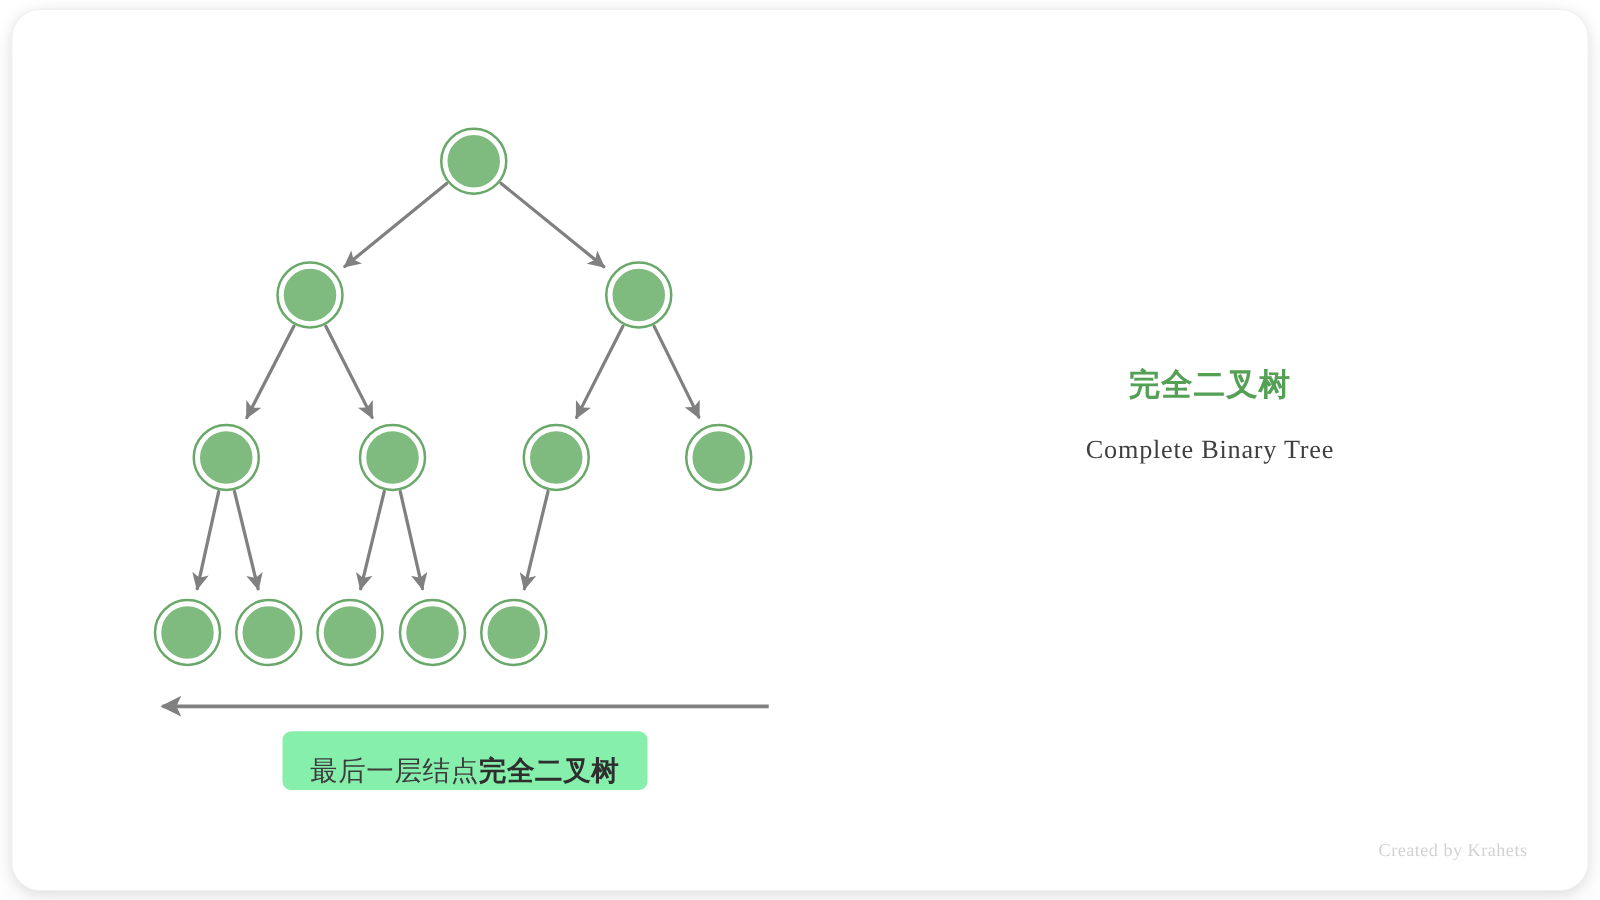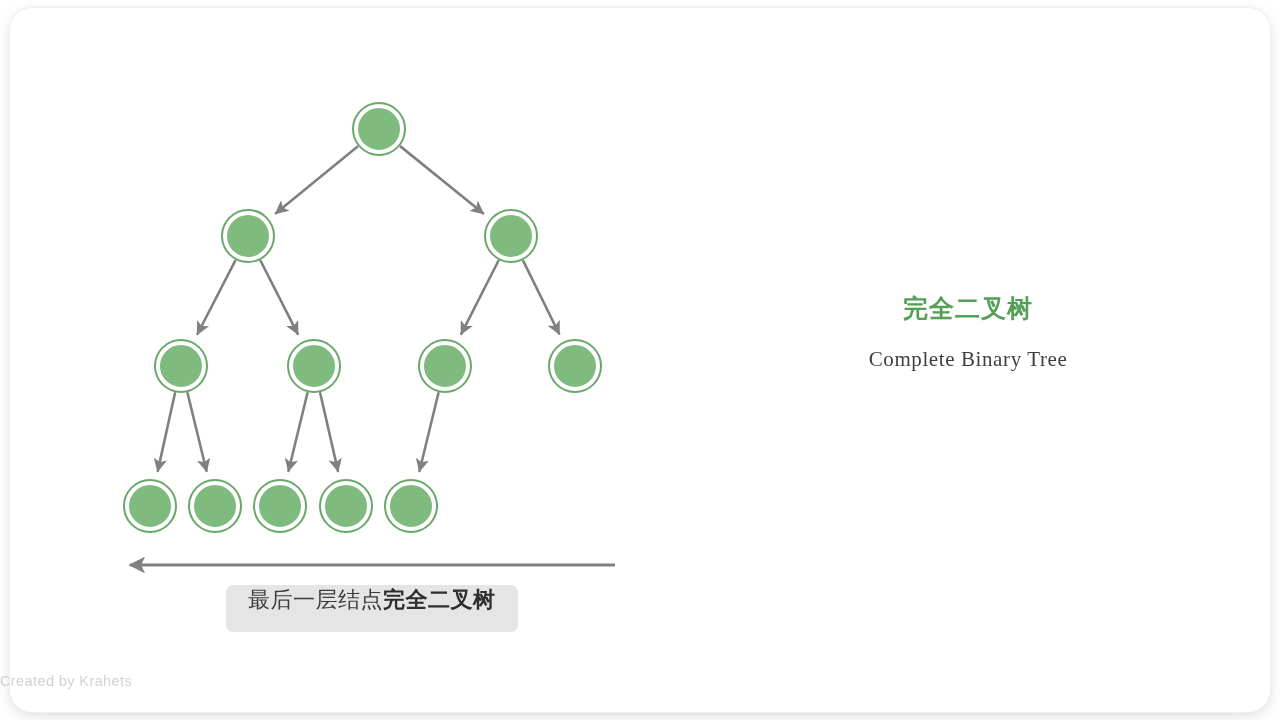--- a/index.html
+++ b/index.html
@@ -59,36 +59,37 @@
     margin: 0;
     padding-top: 22px;
   }
   .caption-badge {
     position: absolute;
     left: 226px;
     top: 585px;
     height: 47px;
     padding: 0 22px;
     display: flex;
-    align-items: flex-start;
+    align-items: flex-end;
     justify-content: center;
-    background: #e5e5e5;
+    background: #86efac;
     border-radius: 7px;
     font-size: 22px;
     color: #3c3c3c;
     letter-spacing: 0.5px;
     white-space: nowrap;
   }
   .caption-badge b { font-weight: bold; color: #2e2e2e; }
   .watermark {
     position: absolute;
     left: 0;
     top: 673px;
     width: 1222px;
-    font-family: Liberation Sans, sans-serif;
+    text-align: right;
+    font-family: Liberation Serif, serif;
     font-size: 14.5px;
     color: #d2d2d2;
     letter-spacing: 0.4px;
   }
 </style>
 </head>
 <body>
 
 <div id="stage">
 

